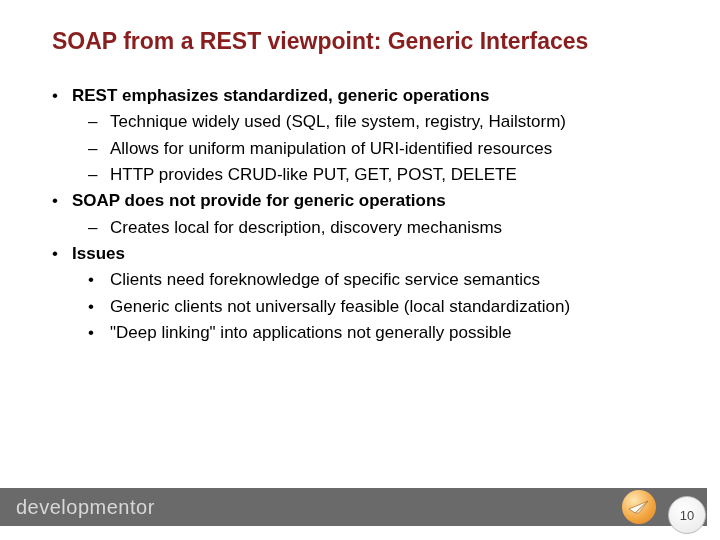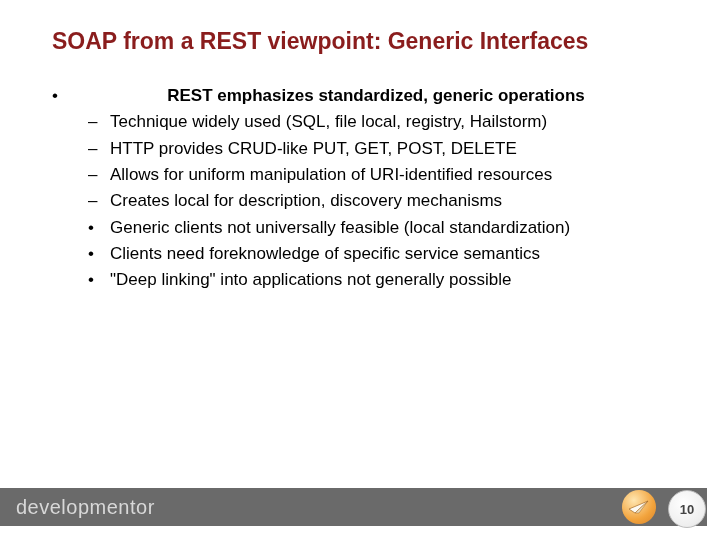--- a/index.html
+++ b/index.html
@@ -21,21 +21,20 @@
     margin-bottom: 28px;
   }
   .content {
     color: #000;
     font-size: 17px;
     line-height: 1.55;
   }
   .l1 {
     padding-left: 20px;
     position: relative;
-    text-align: center;
   }
   .l1::before {
     content: "•";
     position: absolute;
     left: 0;
     top: 0;
   }
   .l1-text { font-weight: bold; }
   .l2 {
     padding-left: 58px;
@@ -86,52 +85,58 @@
     border-radius: 50%;
     background: radial-gradient(circle at 35% 30%, #ffe6b0, #f2a33c 60%, #d6812a);
     display: flex;
     align-items: center;
     justify-content: center;
   }
   .footer-icon svg { display: block; }
   .page-num {
     position: absolute;
     right: 14px;
-    top: 2px;
+    top: 8px;
     width: 38px;
     height: 38px;
     border-radius: 50%;
     border: 1px solid #bcbcbc;
     background: radial-gradient(circle at 40% 35%, #ffffff, #eeeeee 70%, #dcdcdc);
     display: flex;
     align-items: center;
     justify-content: center;
     font-size: 13px;
-    font-weight: bold;
+    font-weight: normal;
     color: #444;
   }
 </style>
 </head>
 <body>
 
 <div class="slide">
   <h1 class="title">SOAP from a REST viewpoint: Generic Interfaces</h1>
 
   <div class="content">
     <div class="l1">
       <span class="l1-text">REST emphasizes standardized, generic operations</span>
     </div>
-    <div class="l2 dash">Technique widely used (SQL, file local, registry, Hailstorm)</div>
+    <div class="l2 dash">Technique widely used (SQL, file system, registry, Hailstorm)</div>
+    <div class="l2 dash">Allows for uniform manipulation of URI-identified resources</div>
     <div class="l2 dash">HTTP provides CRUD-like PUT, GET, POST, DELETE</div>
-    <div class="l2 dash">Allows for uniform manipulation of URI-identified resources</div>
 
+    <div class="l1">
+      <span class="l1-text">SOAP does not provide for generic operations</span>
+    </div>
     <div class="l2 dash">Creates local for description, discovery mechanisms</div>
 
+    <div class="l1">
+      <span class="l1-text">Issues</span>
+    </div>
+    <div class="l2 dot">Clients need foreknowledge of specific service semantics</div>
     <div class="l2 dot">Generic clients not universally feasible (local standardization)</div>
-    <div class="l2 dot">Clients need foreknowledge of specific service semantics</div>
     <div class="l2 dot">"Deep linking" into applications not generally possible</div>
   </div>
 </div>
 
 <div class="footer">
   <div class="footer-bar">
     <span class="brand">developmentor</span>
   </div>
   <div class="footer-icon">
     <svg width="22" height="16" viewBox="0 0 22 16">

